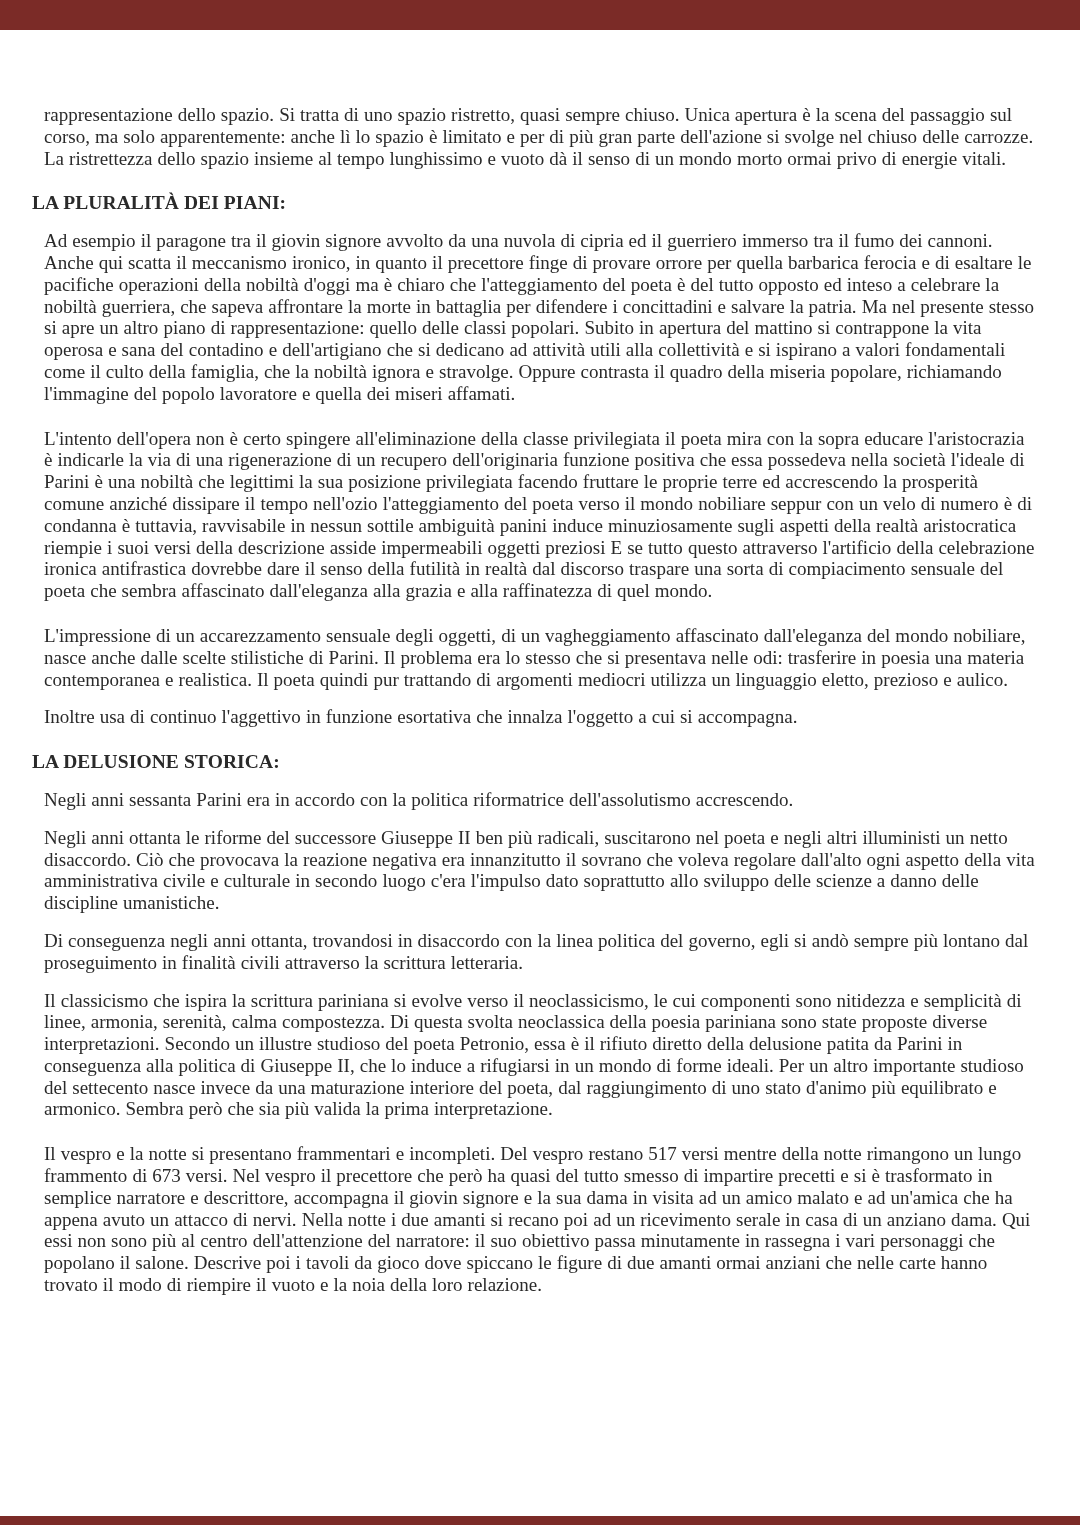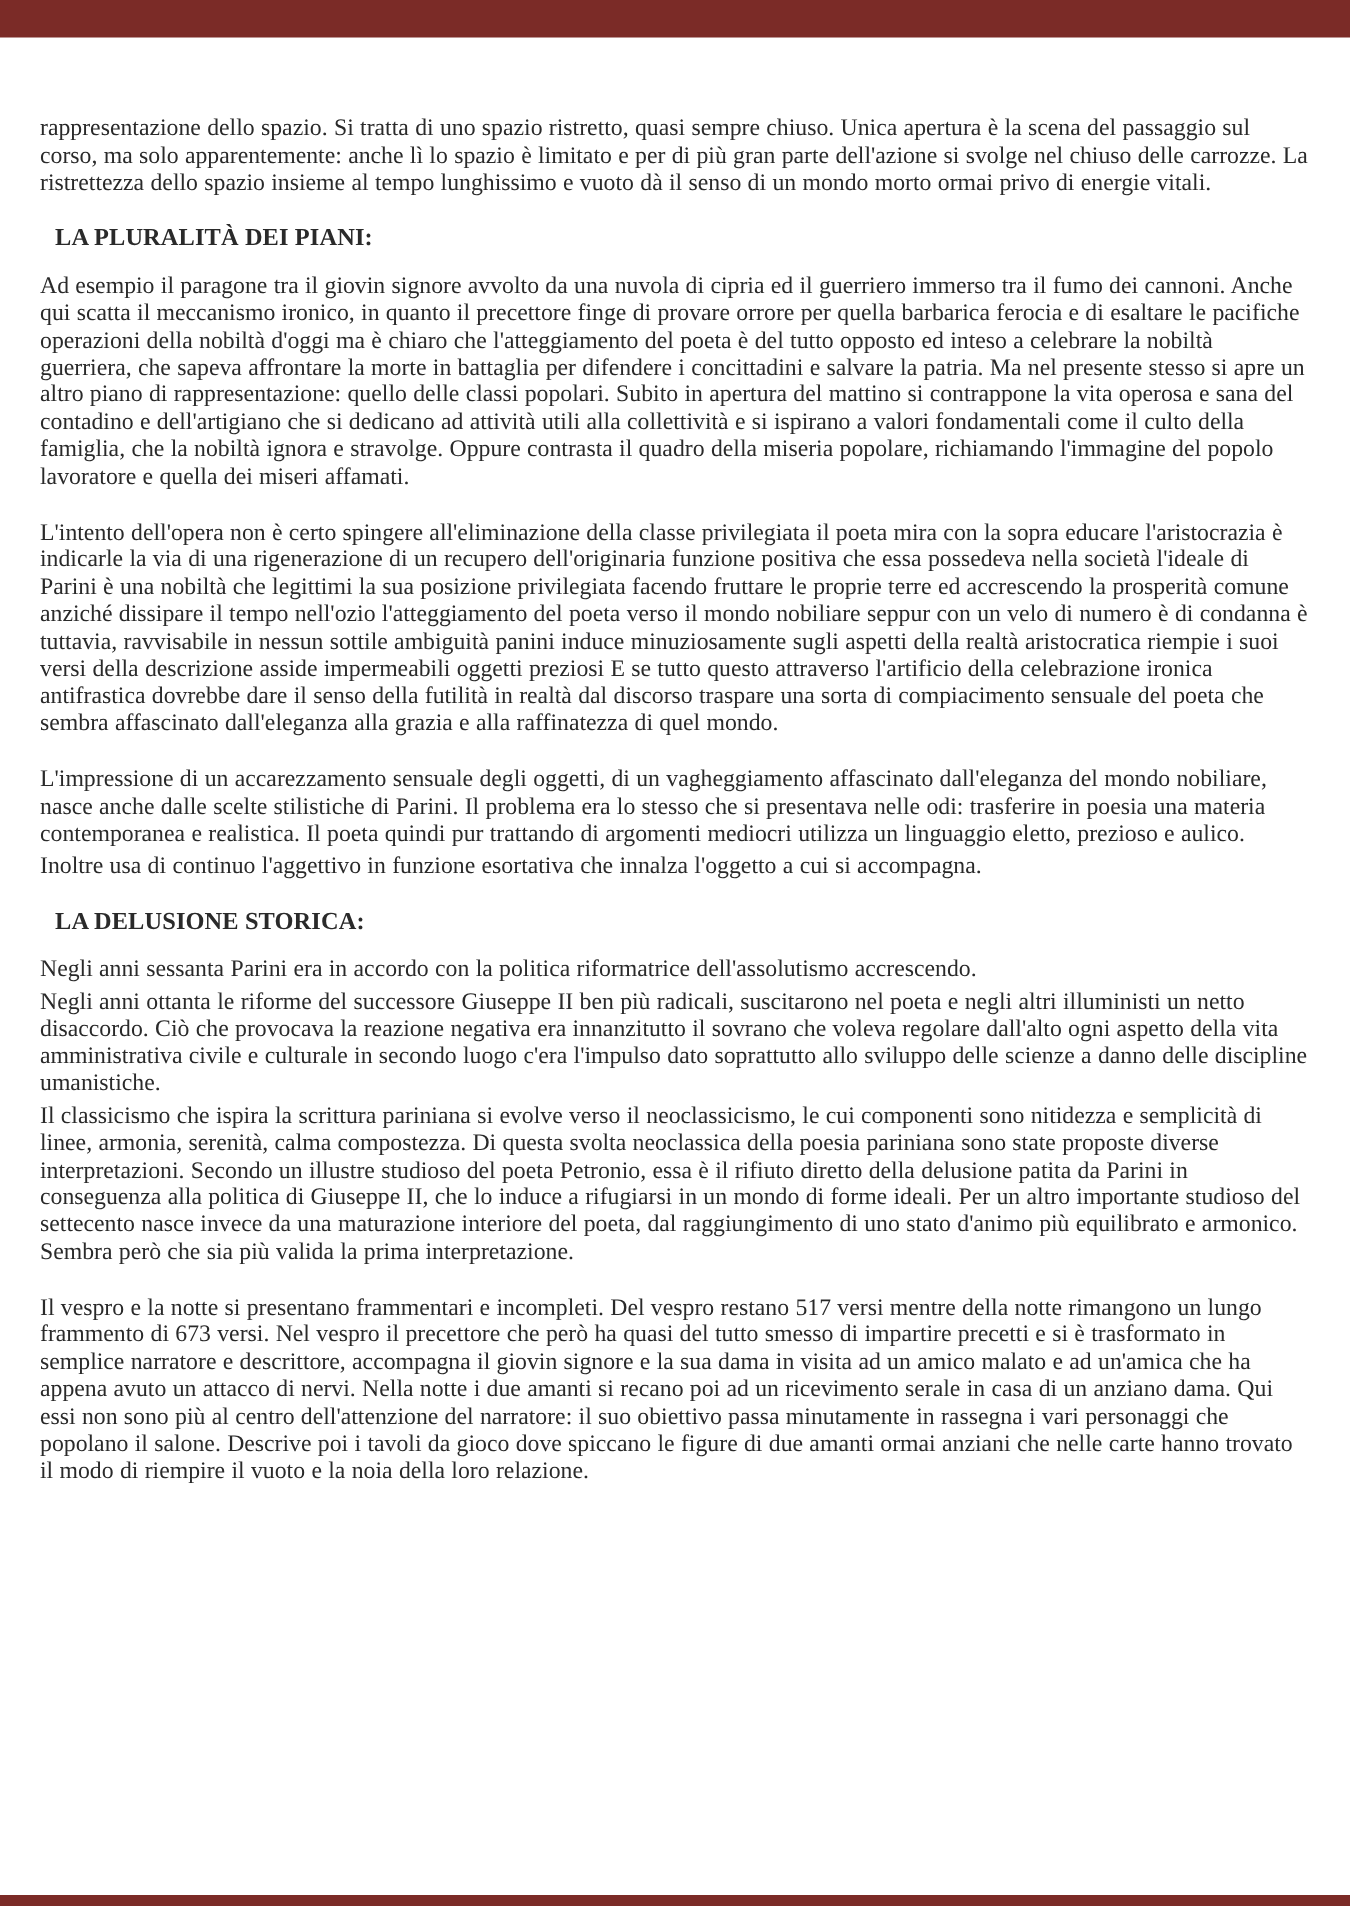--- a/index.html
+++ b/index.html
@@ -29,28 +29,28 @@
     width: 100%;
     box-sizing: border-box;
     padding: 58px 28px 0 28px;
   }
   .doc-section { margin: 0 0 0 0; }
   .doc-section + .doc-section { margin-top: 23px; }
   .section-heading {
     font-size: 19.5px;
     line-height: 21.8px;
     font-weight: bold;
-    margin: 16px;
+    margin: 4px;
     letter-spacing: 0.1px;
     font-family: Liberation Serif, serif;
   }
   .doc-paragraph {
     font-size: 19px;
     line-height: 21.8px;
-    margin: 4px;
+    margin: 16px;
     text-align: left;
     word-spacing: 0.3px;
   }
 </style>
 </head>
 <body style="color: rgb(42, 42, 42); background: rgb(255, 255, 255);">
 
 <div class="edge-bar top" style="background: rgb(123, 43, 39);"></div>
 
 <main class="page-content">
@@ -71,20 +71,21 @@
 
   <section class="doc-section">
   <p class="doc-paragraph">L'impressione di un accarezzamento sensuale degli oggetti, di un vagheggiamento affascinato dall'eleganza del mondo nobiliare, nasce anche dalle scelte stilistiche di Parini. Il problema era lo stesso che si presentava nelle odi: trasferire in poesia una materia contemporanea e realistica. Il poeta quindi pur trattando di argomenti mediocri utilizza un linguaggio eletto, prezioso e aulico.</p>
         <p class="doc-paragraph">Inoltre usa di continuo l'aggettivo in funzione esortativa che innalza l'oggetto a cui si accompagna.</p>
       </section>
 
   <section class="doc-section">
     <h2 class="section-heading">LA DELUSIONE STORICA:</h2>
   <p class="doc-paragraph">Negli anni sessanta Parini era in accordo con la politica riformatrice dell'assolutismo accrescendo.</p>
         <p class="doc-paragraph">Negli anni ottanta le riforme del successore Giuseppe II ben più radicali, suscitarono nel poeta e negli altri illuministi un netto disaccordo. Ciò che provocava la reazione negativa era innanzitutto il sovrano che voleva regolare dall'alto ogni aspetto della vita amministrativa civile e culturale in secondo luogo c'era l'impulso dato soprattutto allo sviluppo delle scienze a danno delle discipline umanistiche.</p>
+        <p class="doc-paragraph">Di conseguenza negli anni ottanta, trovandosi in disaccordo con la linea politica del governo, egli si andò sempre più lontano dal proseguimento in finalità civili attraverso la scrittura letteraria.</p>
         <p class="doc-paragraph">Il classicismo che ispira la scrittura pariniana si evolve verso il neoclassicismo, le cui componenti sono nitidezza e semplicità di linee, armonia, serenità, calma compostezza. Di questa svolta neoclassica della poesia pariniana sono state proposte diverse interpretazioni. Secondo un illustre studioso del poeta Petronio, essa è il rifiuto diretto della delusione patita da Parini in conseguenza alla politica di Giuseppe II, che lo induce a rifugiarsi in un mondo di forme ideali. Per un altro importante studioso del settecento nasce invece da una maturazione interiore del poeta, dal raggiungimento di uno stato d'animo più equilibrato e armonico. Sembra però che sia più valida la prima interpretazione.</p>
       </section>
 
   <section class="doc-section">
   <p class="doc-paragraph">Il vespro e la notte si presentano frammentari e incompleti. Del vespro restano 517 versi mentre della notte rimangono un lungo frammento di 673 versi. Nel vespro il precettore che però ha quasi del tutto smesso di impartire precetti e si è trasformato in semplice narratore e descrittore, accompagna il giovin signore e la sua dama in visita ad un amico malato e ad un'amica che ha appena avuto un attacco di nervi. Nella notte i due amanti si recano poi ad un ricevimento serale in casa di un anziano dama. Qui essi non sono più al centro dell'attenzione del narratore: il suo obiettivo passa minutamente in rassegna i vari personaggi che popolano il salone. Descrive poi i tavoli da gioco dove spiccano le figure di due amanti ormai anziani che nelle carte hanno trovato il modo di riempire il vuoto e la noia della loro relazione.</p>
       </section>
 </div>
 </main>
 
 <div class="edge-bar bottom" style="background: rgb(123, 43, 39);"></div>

